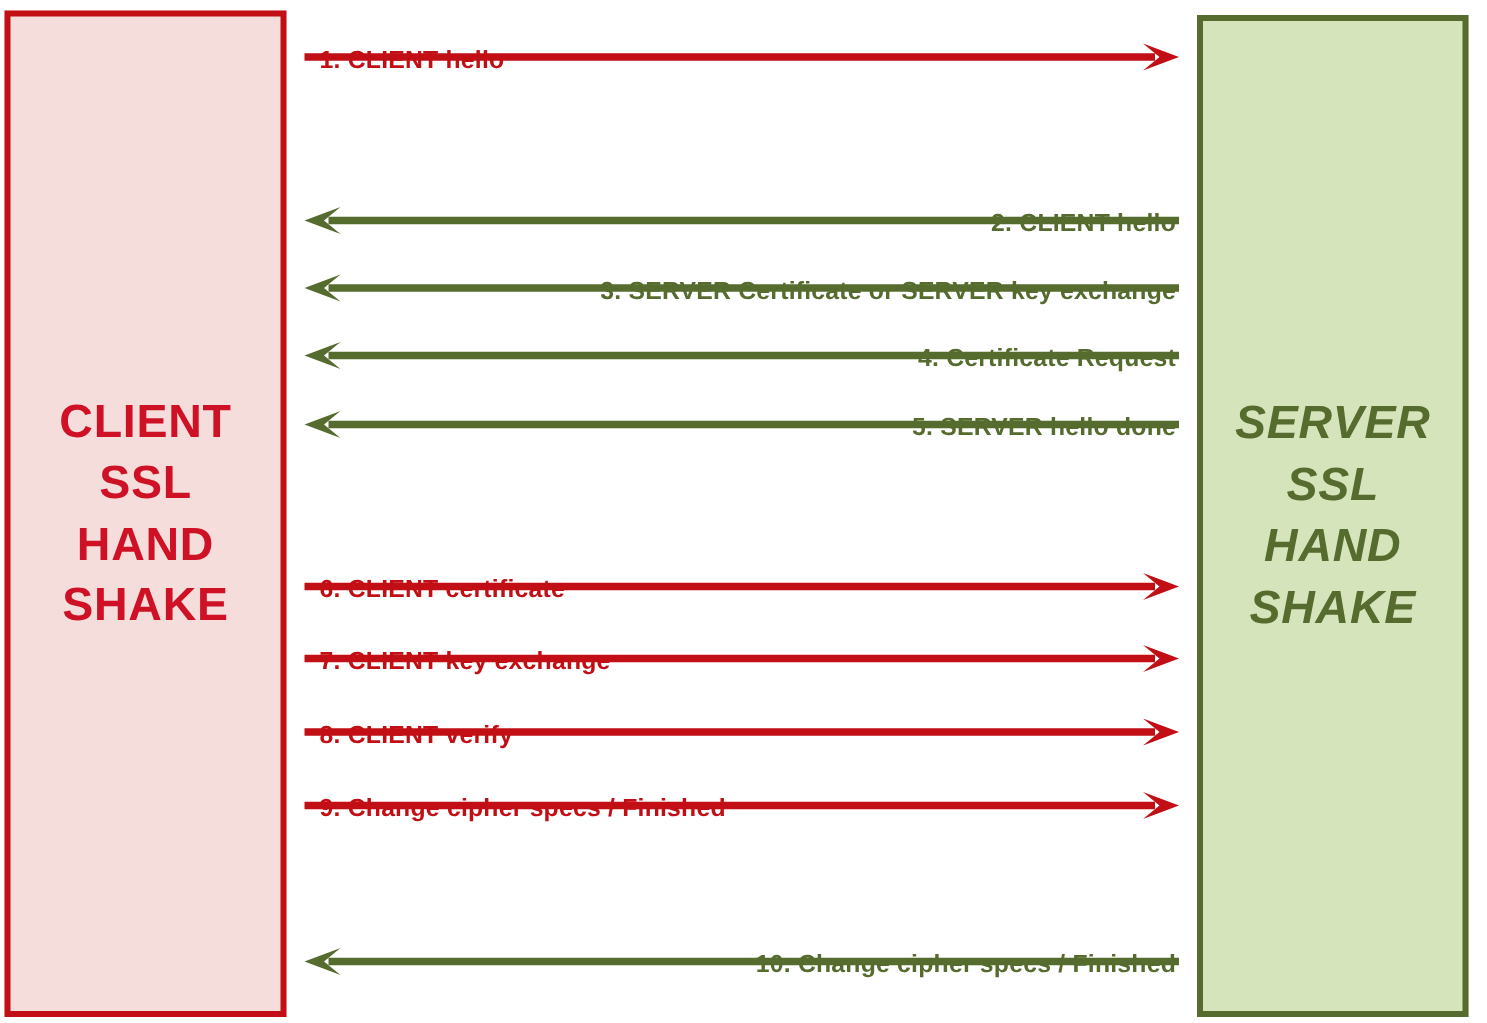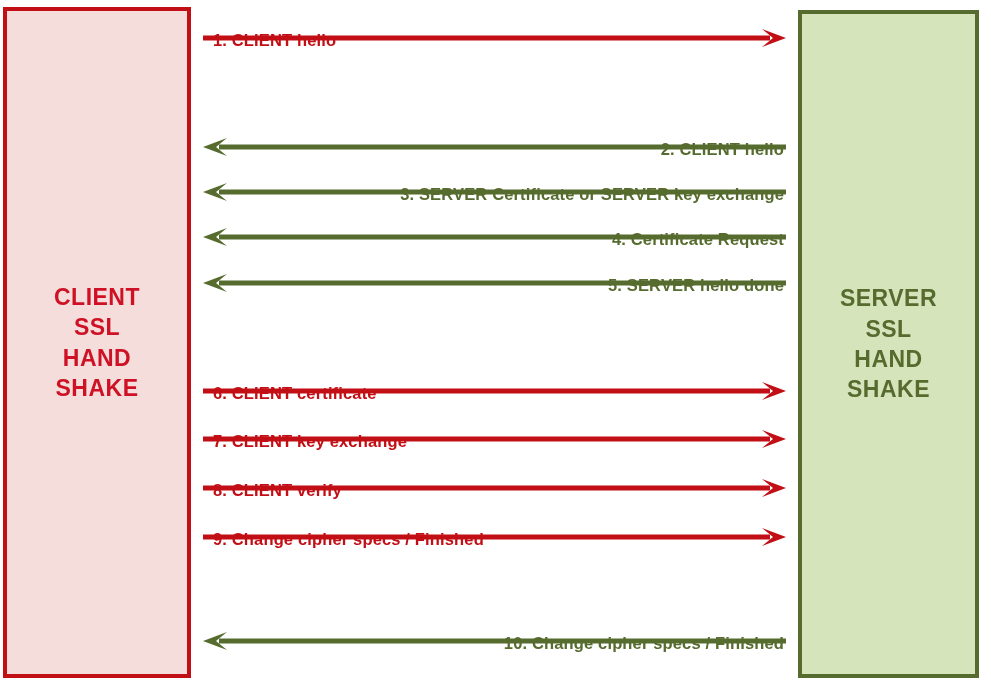--- a/index.html
+++ b/index.html
@@ -22,21 +22,21 @@
   .party-box {
     position: absolute;
     box-sizing: border-box;
     display: flex;
     align-items: center;
     justify-content: center;
     text-align: center;
   }
   .party-label {
     font-weight: bold;
-    font-size: 23px;
+    font-size: 31px;
     line-height: 1.32;
     letter-spacing: 0.5px;
     white-space: pre-line;
   }
 
   #client-box {
     left: 3px;
     top: 7px;
     width: 188px;
     height: 671px;
@@ -45,20 +45,21 @@
   }
   #client-box .party-label { color: #cf1126; }
 
   #server-box {
     left: 798px;
     top: 10px;
     width: 181px;
     height: 668px;
     background: #d6e4bc;
     border: 4px solid #566b2e;
+    font-style: italic;
   }
   #server-box .party-label { color: #566b2e; }
 
   
   .message {
     position: absolute;
     height: 34px;
   }
   .msg-label {
     position: absolute;

